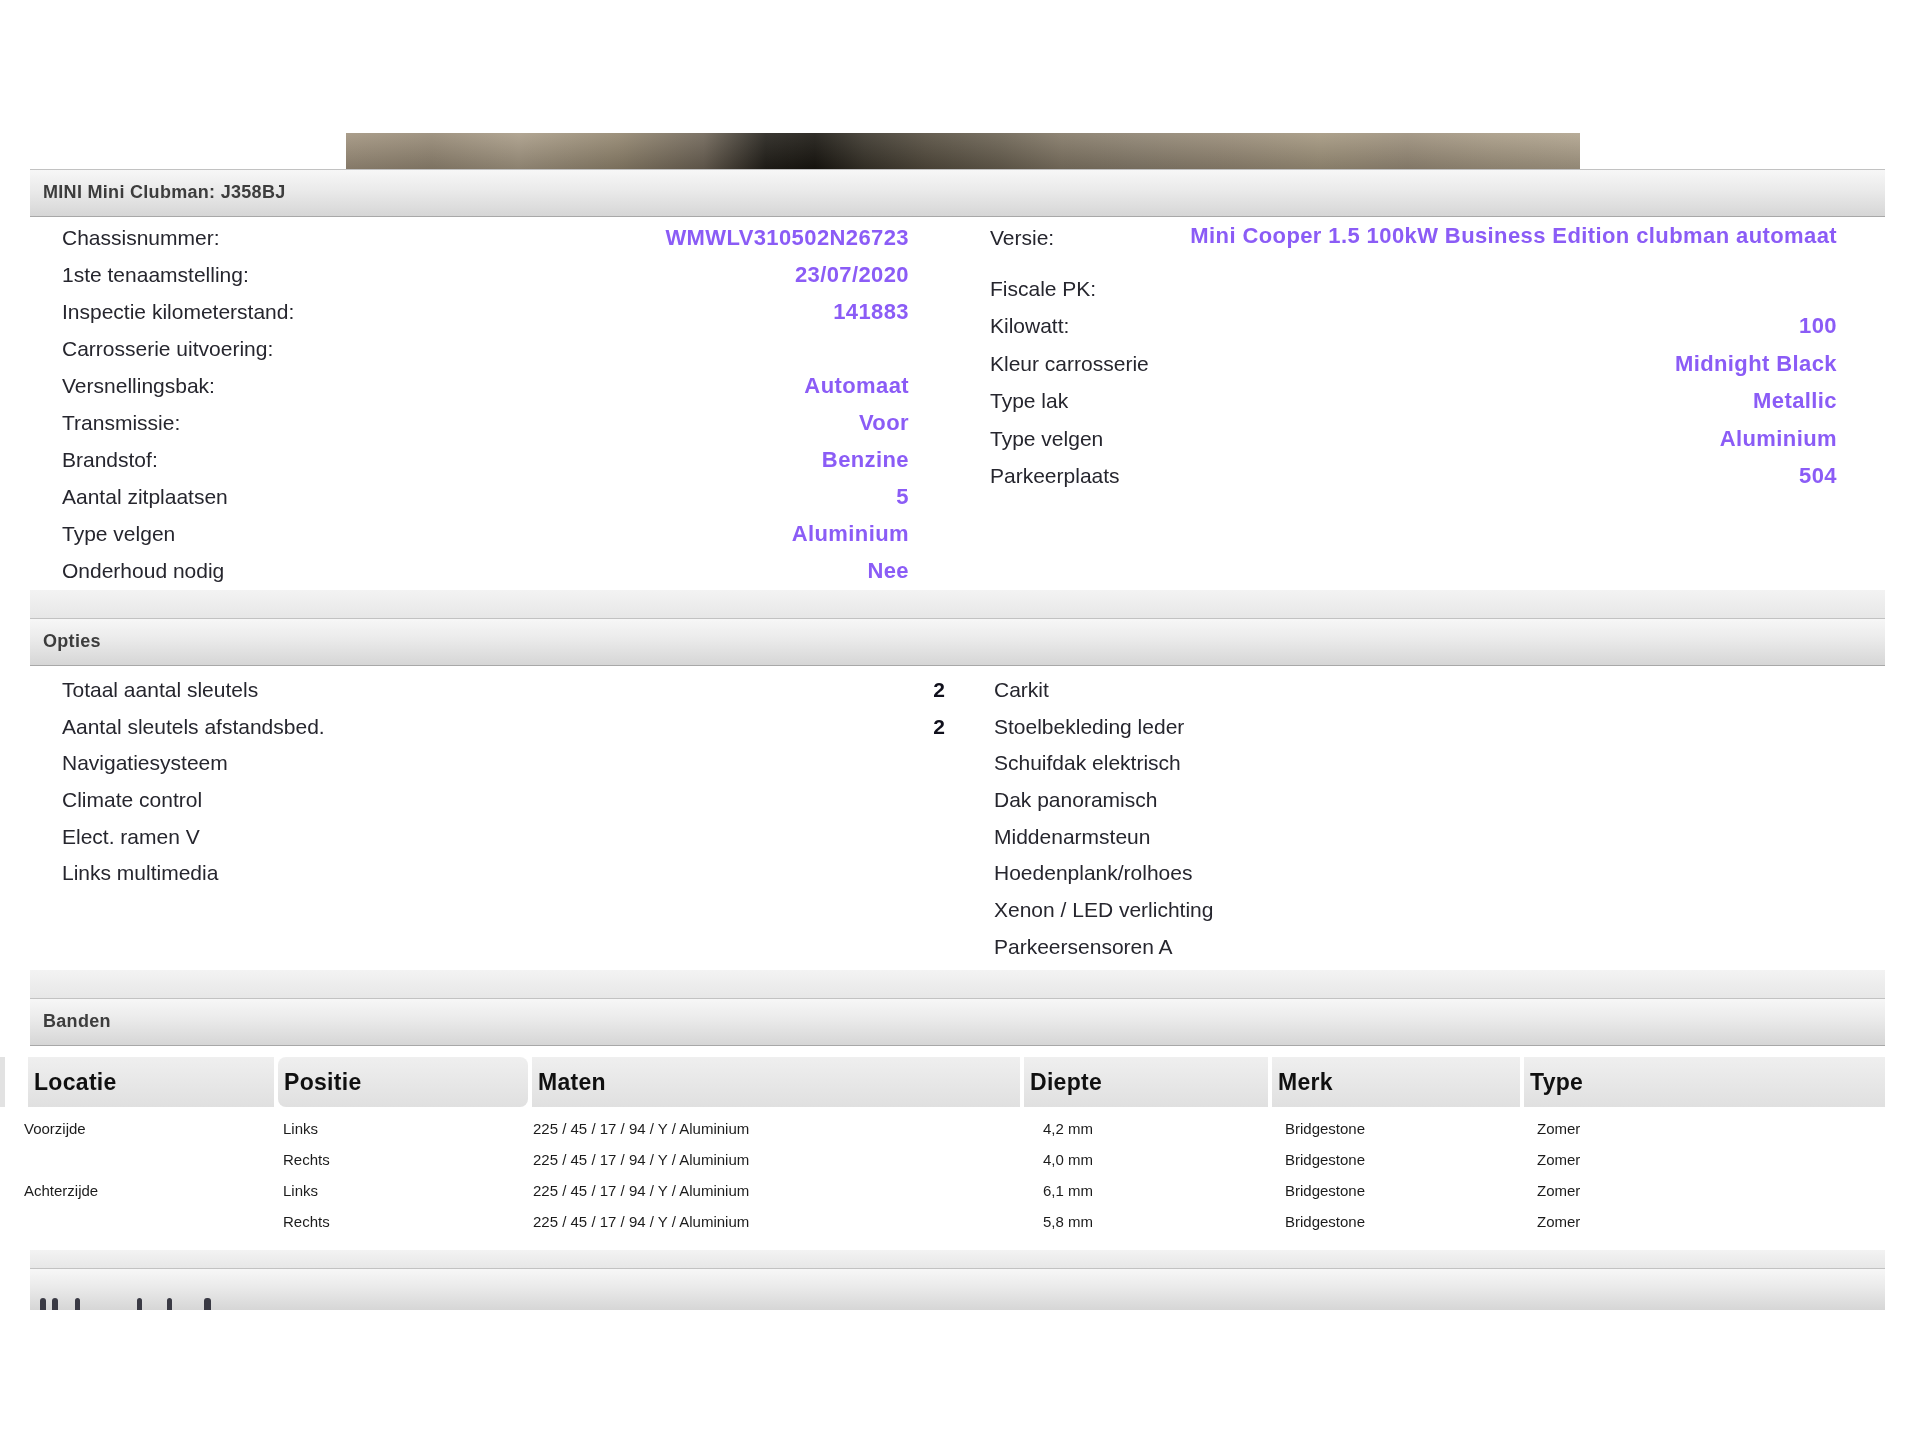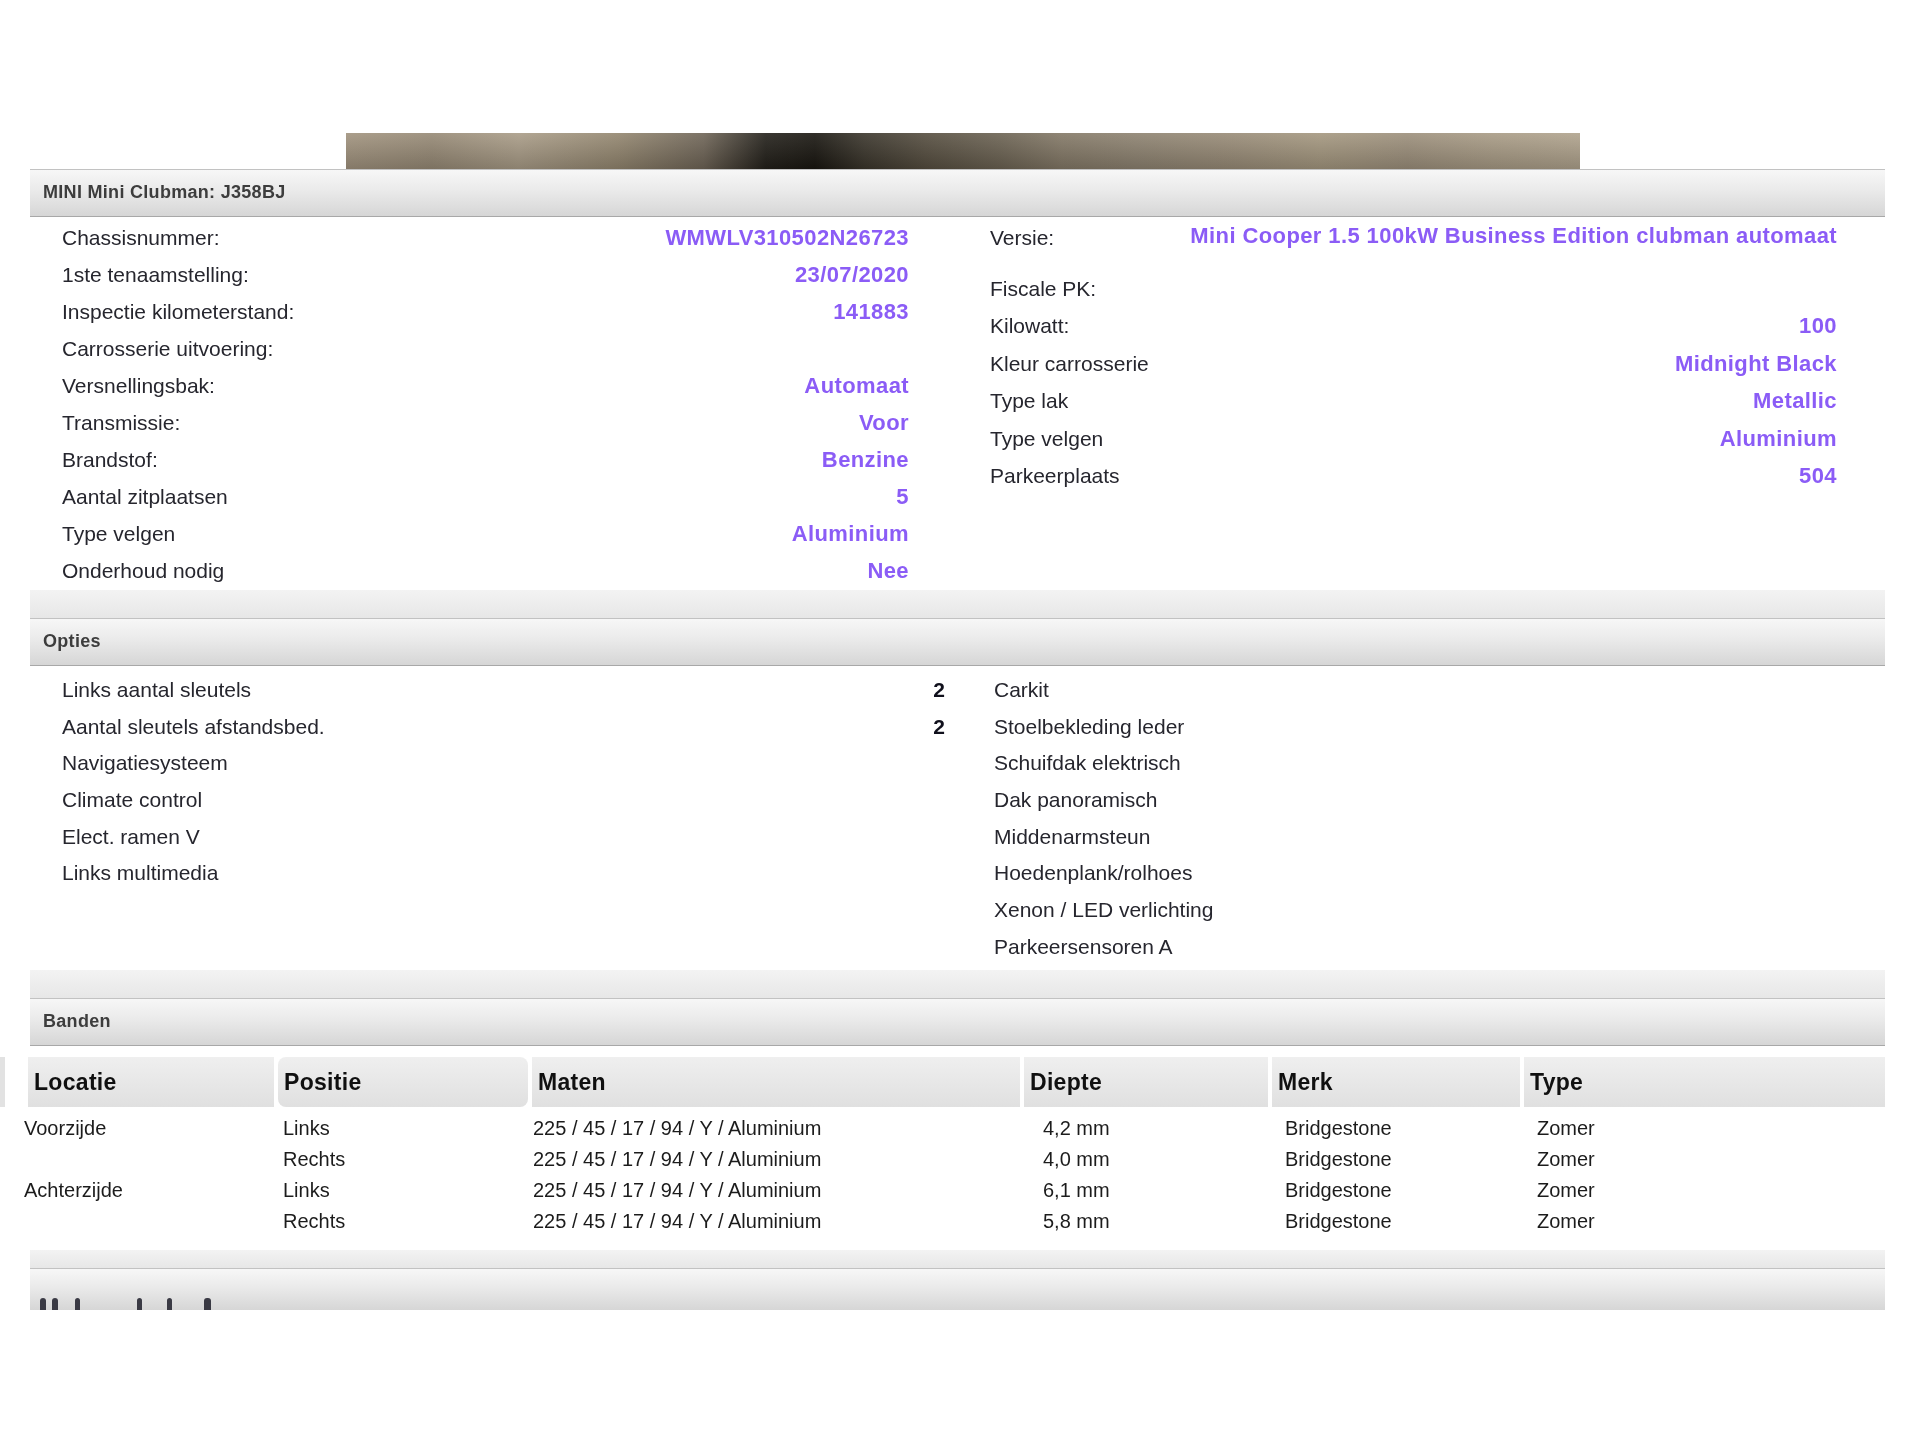--- a/index.html
+++ b/index.html
@@ -85,21 +85,21 @@
   .hc1{left:28px;width:246px;}
   .hc2{left:278px;width:250px;border-radius:8px;}
   .hc3{left:532px;width:488px;padding-left:2px;}
   .hc4{left:1024px;width:244px;padding-left:2px;}
   .hc5{left:1272px;width:248px;padding-left:4px;}
   .hc6{left:1524px;width:361px;padding-left:4px;}
   .header-sliver{
     position:absolute;left:0;top:1057px;width:5px;height:50px;background:#e2e2e2;
   }
   .tire-body{position:absolute;top:1113px;left:0;width:1920px;}
-  .tire-row{position:relative;height:31px;line-height:31px;font-size:20px;color:#1c1c1c;}
+  .tire-row{position:relative;height:31px;line-height:31px;font-size:15px;color:#1c1c1c;}
   .tire-row span{position:absolute;top:0;}
   .tc1{left:24px;}
   .tc2{left:283px;}
   .tc3{left:533px;}
   .tc4{left:1043px;}
   .tc5{left:1285px;}
   .tc6{left:1537px;}
 </style>
 </head>
 <body>
@@ -182,21 +182,21 @@
   <span class="spec-value">504</span>
 </div>
 
 <div class="divider div-1"></div>
 <div class="section-bar bar-opties">
   <span class="bar-title">Opties</span>
 </div>
 
 <div class="opt-col opt-col-left">
   <div class="opt-row">
-    <span class="opt-label">Links aantal sleutels</span>
+    <span class="opt-label">Totaal aantal sleutels</span>
     <span class="opt-value">2</span>
   </div>
   <div class="opt-row">
     <span class="opt-label">Aantal sleutels afstandsbed.</span>
     <span class="opt-value">2</span>
   </div>
   <div class="opt-row">
     <span class="opt-label">Navigatiesysteem</span>
   </div>
   <div class="opt-row">

